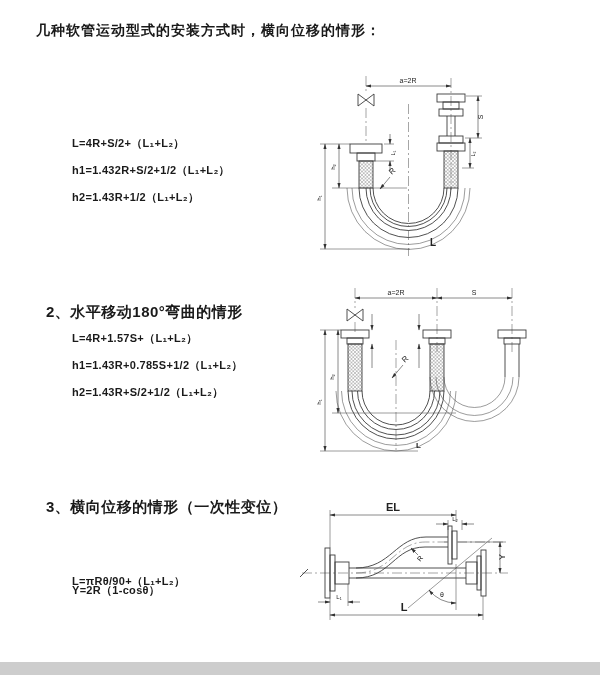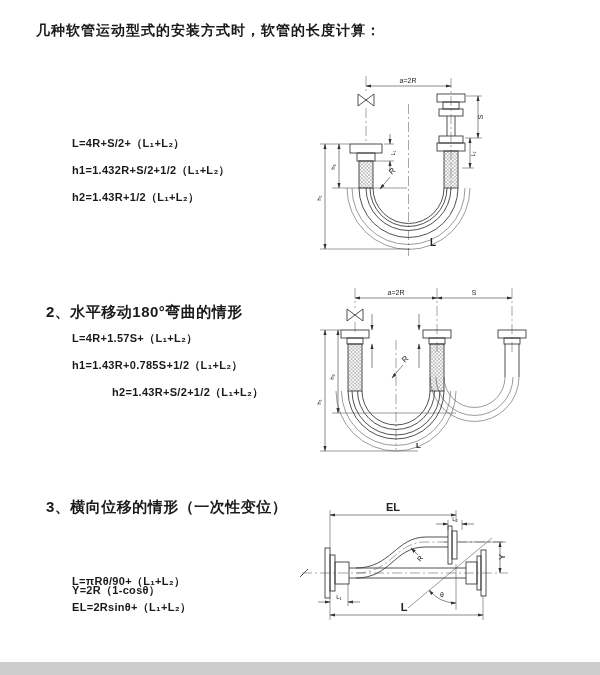--- a/index.html
+++ b/index.html
@@ -22,35 +22,34 @@
   .dim{stroke:#4a4a4a;stroke-width:0.65;fill:none;}
   .cl{stroke:#6a6a6a;stroke-width:0.6;fill:none;stroke-dasharray:10 3 2 3;}
   .thin{stroke:#4a4a4a;stroke-width:0.55;fill:none;}
   .bottom-strip{position:absolute;left:0;bottom:0;width:600px;height:13px;background:#cdcdcd;}
 </style>
 </head>
 <body>
 
 <div class="page">
 
-  <div class="title">几种软管运动型式的安装方式时，软管的长度计算：</div>
+  <div class="title">几种软管运动型式的安装方式时，横向位移的情形：</div>
 
   <div class="formula" style="top:136px;">L=4R+S/2+（L₁+L₂）</div>
   <div class="formula" style="top:163px;">h1=1.432R+S/2+1/2（L₁+L₂）</div>
   <div class="formula" style="top:190px;">h2=1.43R+1/2（L₁+L₂）</div>
 
   <div class="heading" style="top:303px;">2、水平移动180°弯曲的情形</div>
   <div class="formula" style="top:331px;">L=4R+1.57S+（L₁+L₂）</div>
   <div class="formula" style="top:358px;text-align:right;">h1=1.43R+0.785S+1/2（L₁+L₂）</div>
-  <div class="formula" style="top:385px;margin-left:40px;">h2=1.43R+S/2+1/2（L₁+L₂）</div>
+  <div class="formula" style="top:385px;">h2=1.43R+S/2+1/2（L₁+L₂）</div>
 
   <div class="heading" style="top:498px;">3、横向位移的情形（一次性变位）</div>
   <div class="formula" style="top:574px;">L=πRθ/90+（L₁+L₂）</div>
   <div class="formula" style="top:583px;">Y=2R（1-cosθ）</div>
-  <div class="formula" style="top:600px;">EL=2Rsinθ+（L₁+L₂）</div>
 
   <svg class="diagram" style="left:306px;top:70px;" width="292" height="192" viewBox="0 0 292 192">
     <defs>
       <pattern id="hp1" patternUnits="userSpaceOnUse" width="3.5" height="3.5">
         <path d="M0,0 L3.5,3.5 M3.5,0 L0,3.5" stroke="#8a8a8a" stroke-width="0.5"></path>
       </pattern>
       <marker id="ar1" viewBox="0 0 10 10" refX="9" refY="5" markerWidth="9" markerHeight="9" orient="auto-start-reverse">
         <path d="M0,2.2 L10,5 L0,7.8 z" fill="#333"></path>
       </marker>
     </defs>

